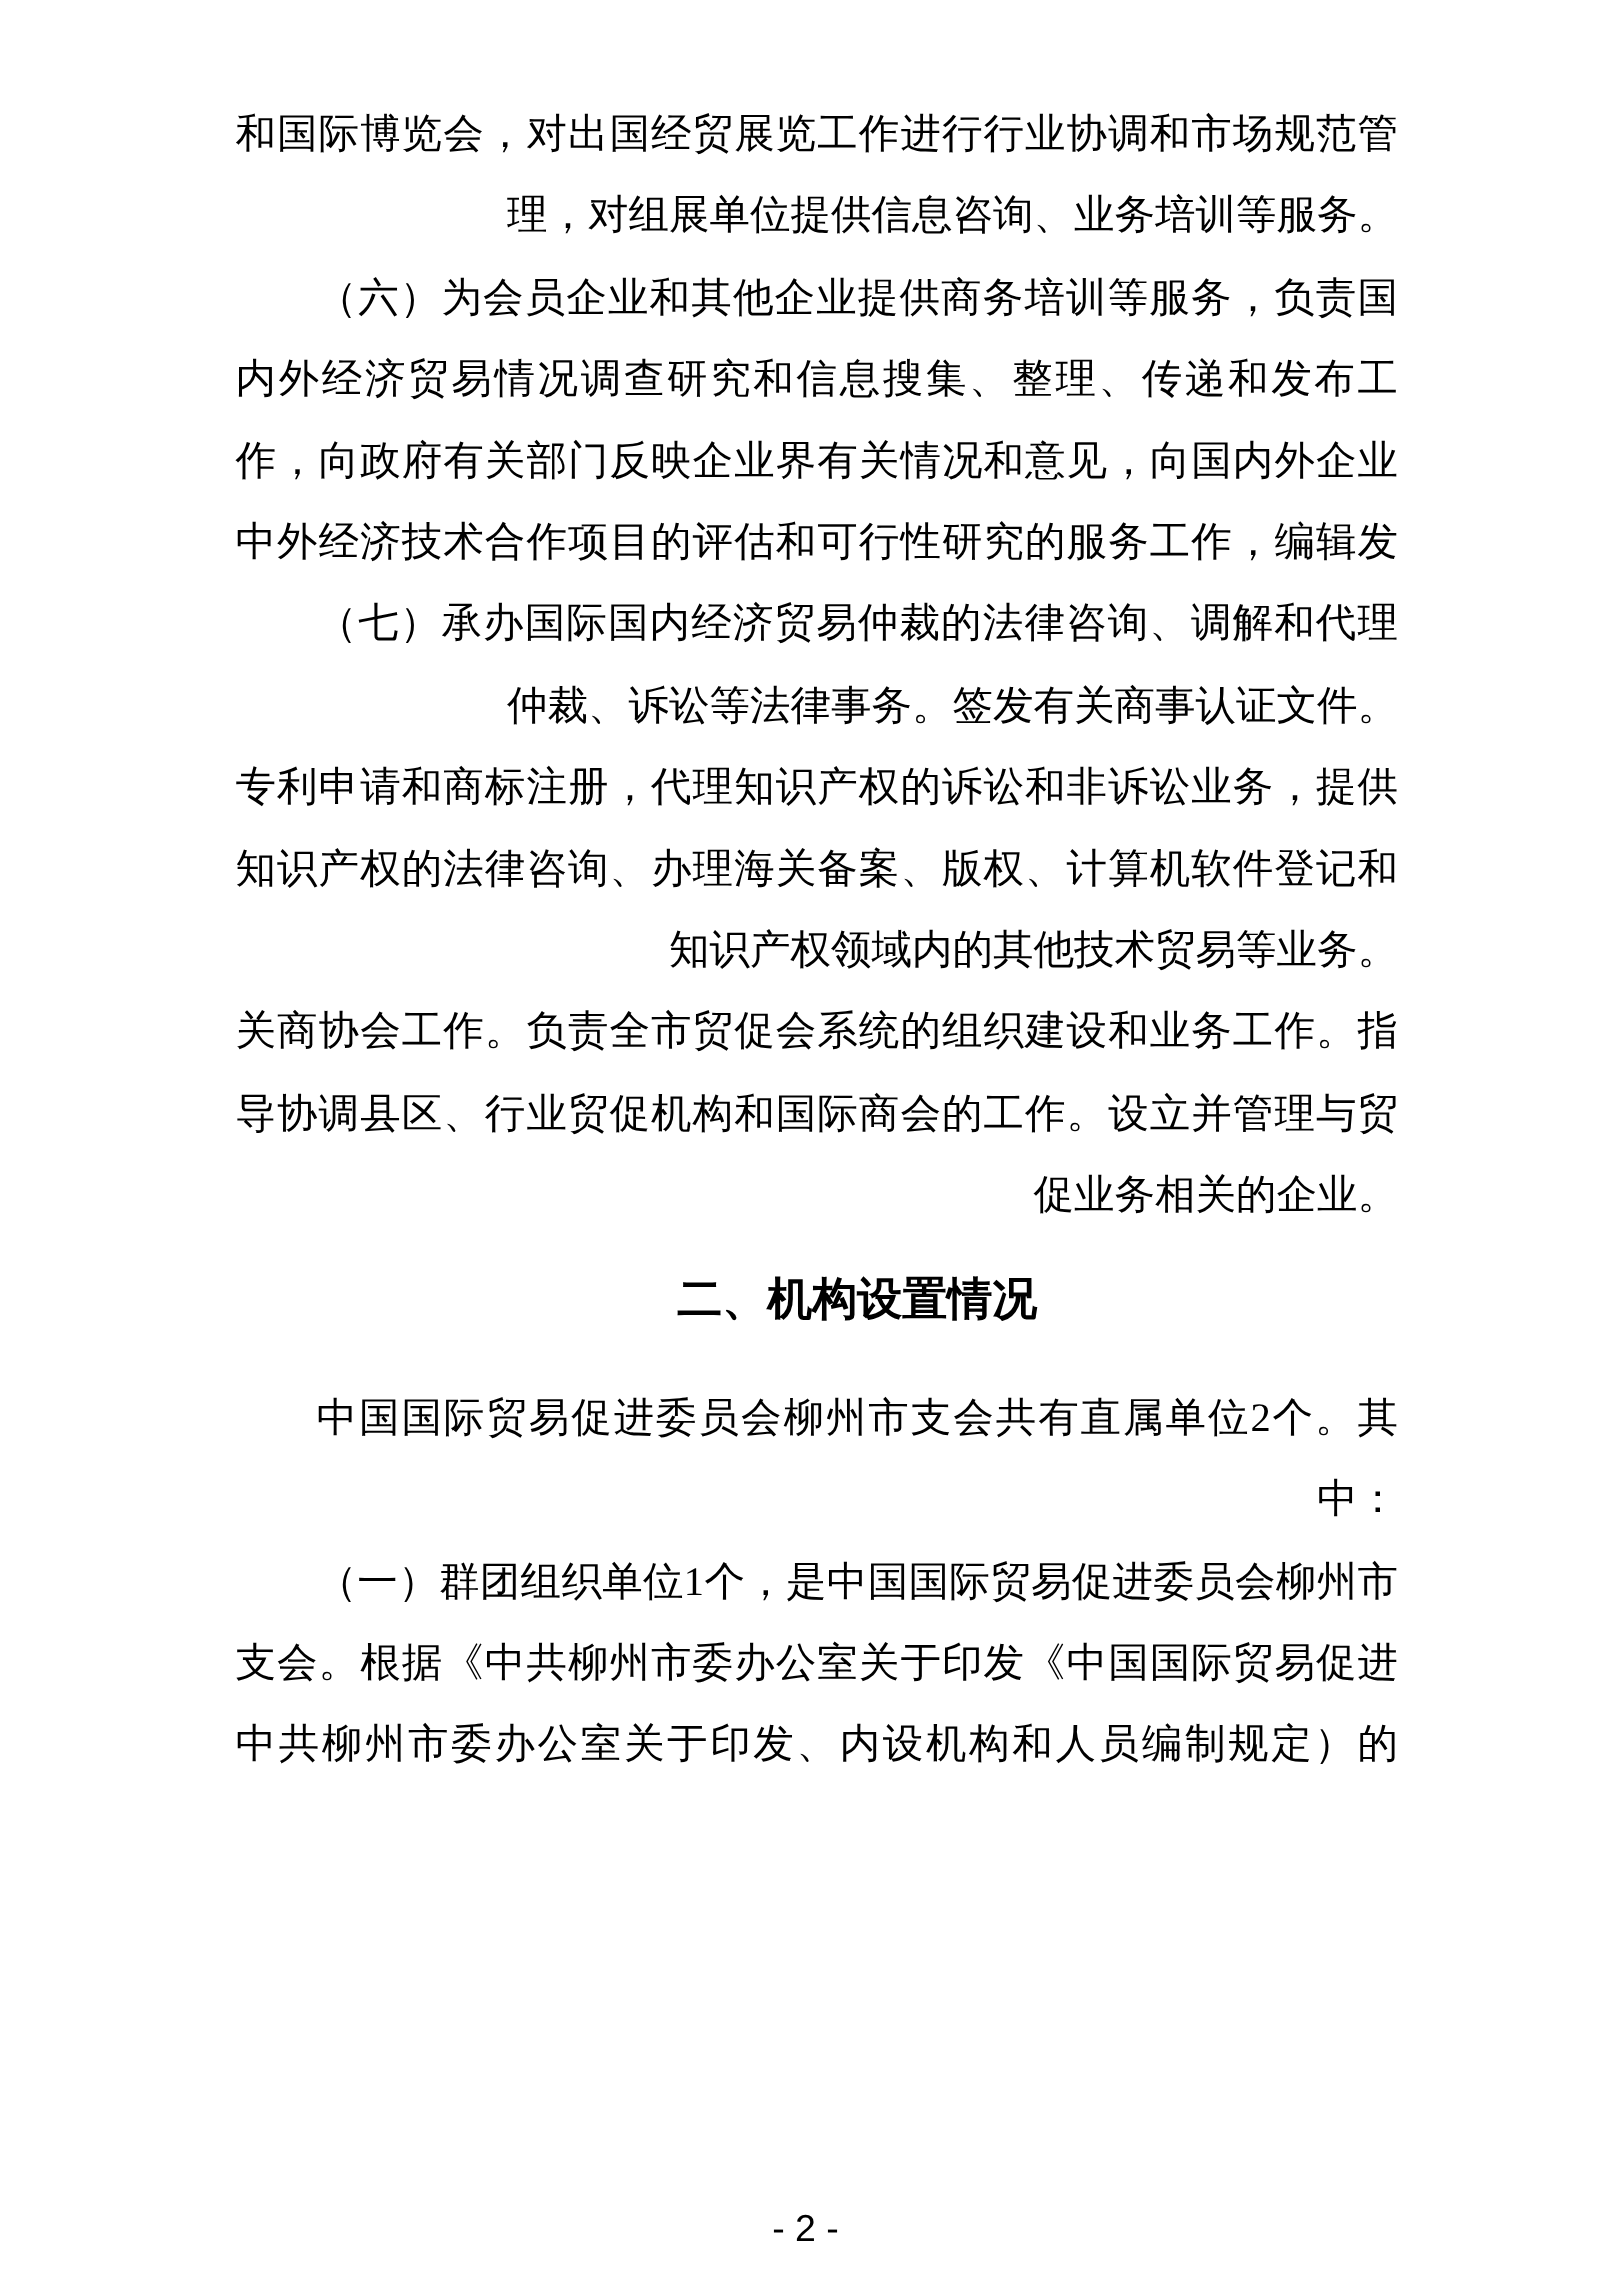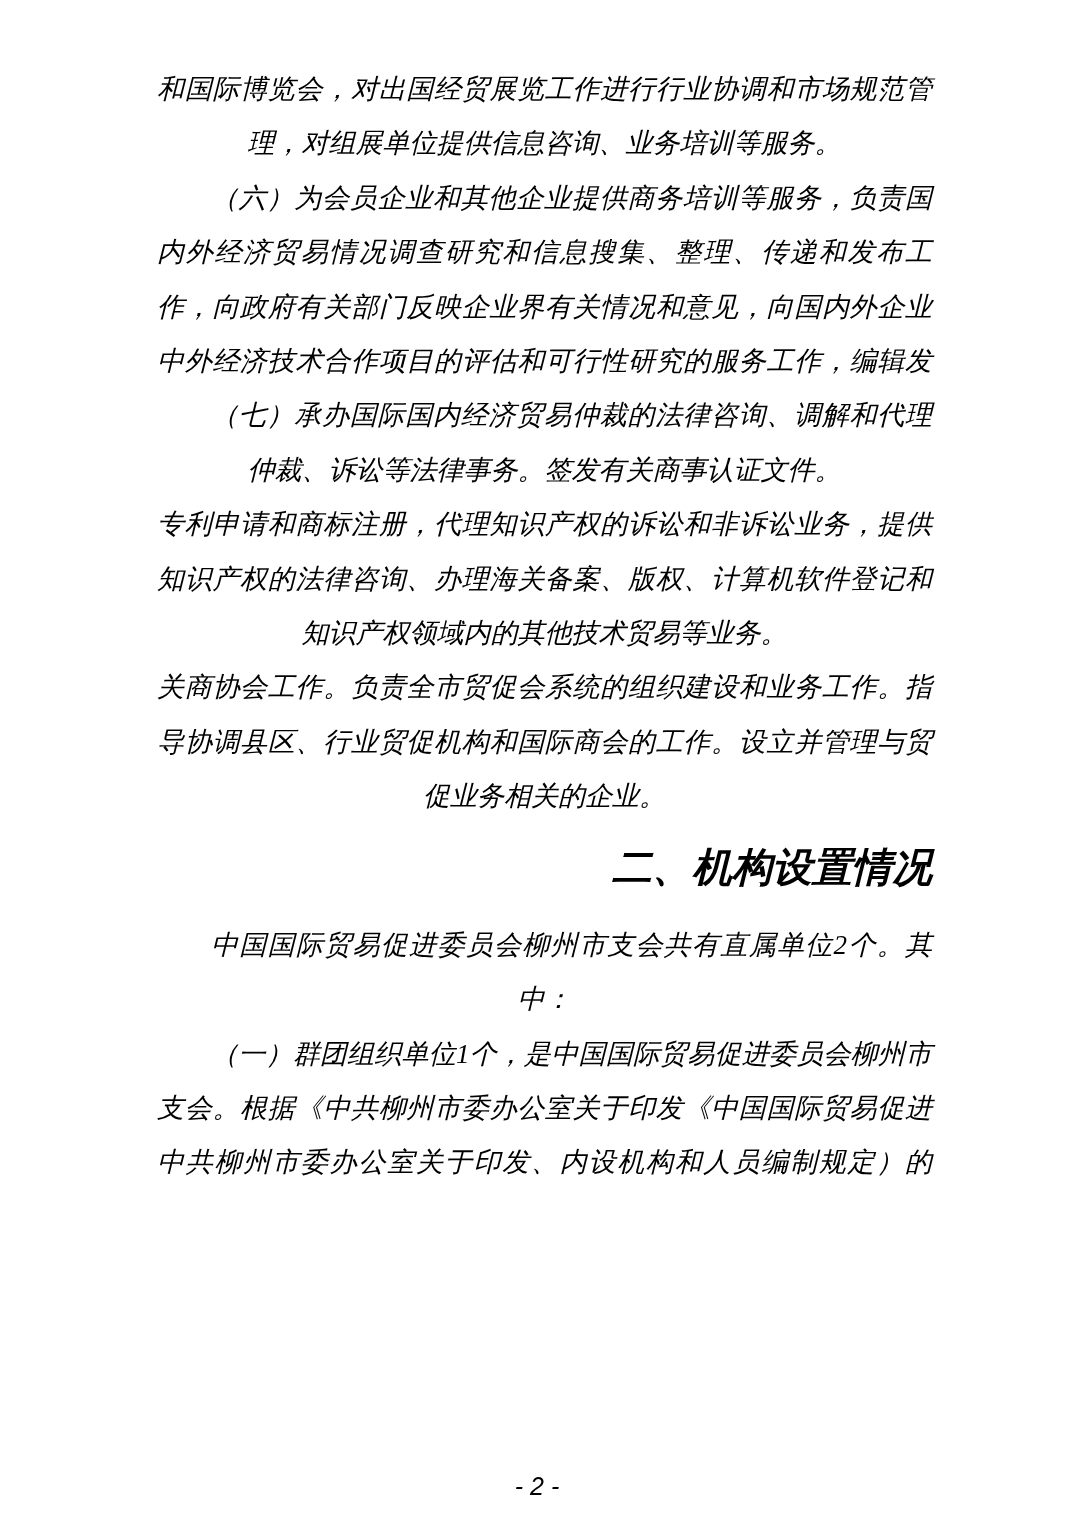--- a/index.html
+++ b/index.html
@@ -1,15 +1,15 @@
 <!DOCTYPE html>
 <html><head>
 <meta charset="utf-8">
 <style>
-  * { margin: 0; padding: 0; box-sizing: border-box; font-style: italic; }
+  * { margin: 0; padding: 0; box-sizing: border-box; }
   html, body {
     width: 1074px; height: 1520px;
     background: #ffffff;
     font-family: "Liberation Serif", serif;
   }
   .page {
     position: relative;
     width: 1074px; height: 1520px;
     background: #ffffff;
     overflow: hidden;
@@ -18,41 +18,41 @@
   .body-text {
     position: absolute;
     left: 157px; top: 62px;
     width: 775px;
     font-size: 27px;
     color: #000000;
   }
   .line {
     height: 54.4px;
     line-height: 54.4px;
-    text-align: center;
+    text-align: right;
     white-space: normal;
   }
   .line.full {
     text-align: justify;
     text-align-last: justify;
     text-justify: inter-character;
   }
   .line.first {
     padding-left: 54px;
   }
   .section-heading {
     font-family: "Liberation Sans", sans-serif;
     font-weight: 700;
-    font-size: 40px;
+    font-size: 30px;
     line-height: 54.4px;
     height: 54.4px;
     padding-left: 54px;
     margin-top: 17px;
     margin-bottom: 23px;
-    text-align: right;
+    text-align: center;
   }
   .page-footer {
     position: absolute;
     left: 0; top: 1472px;
     width: 100%;
     text-align: center;
     font-family: "Liberation Sans", sans-serif;
     font-size: 25px;
     color: #000000;
   }

